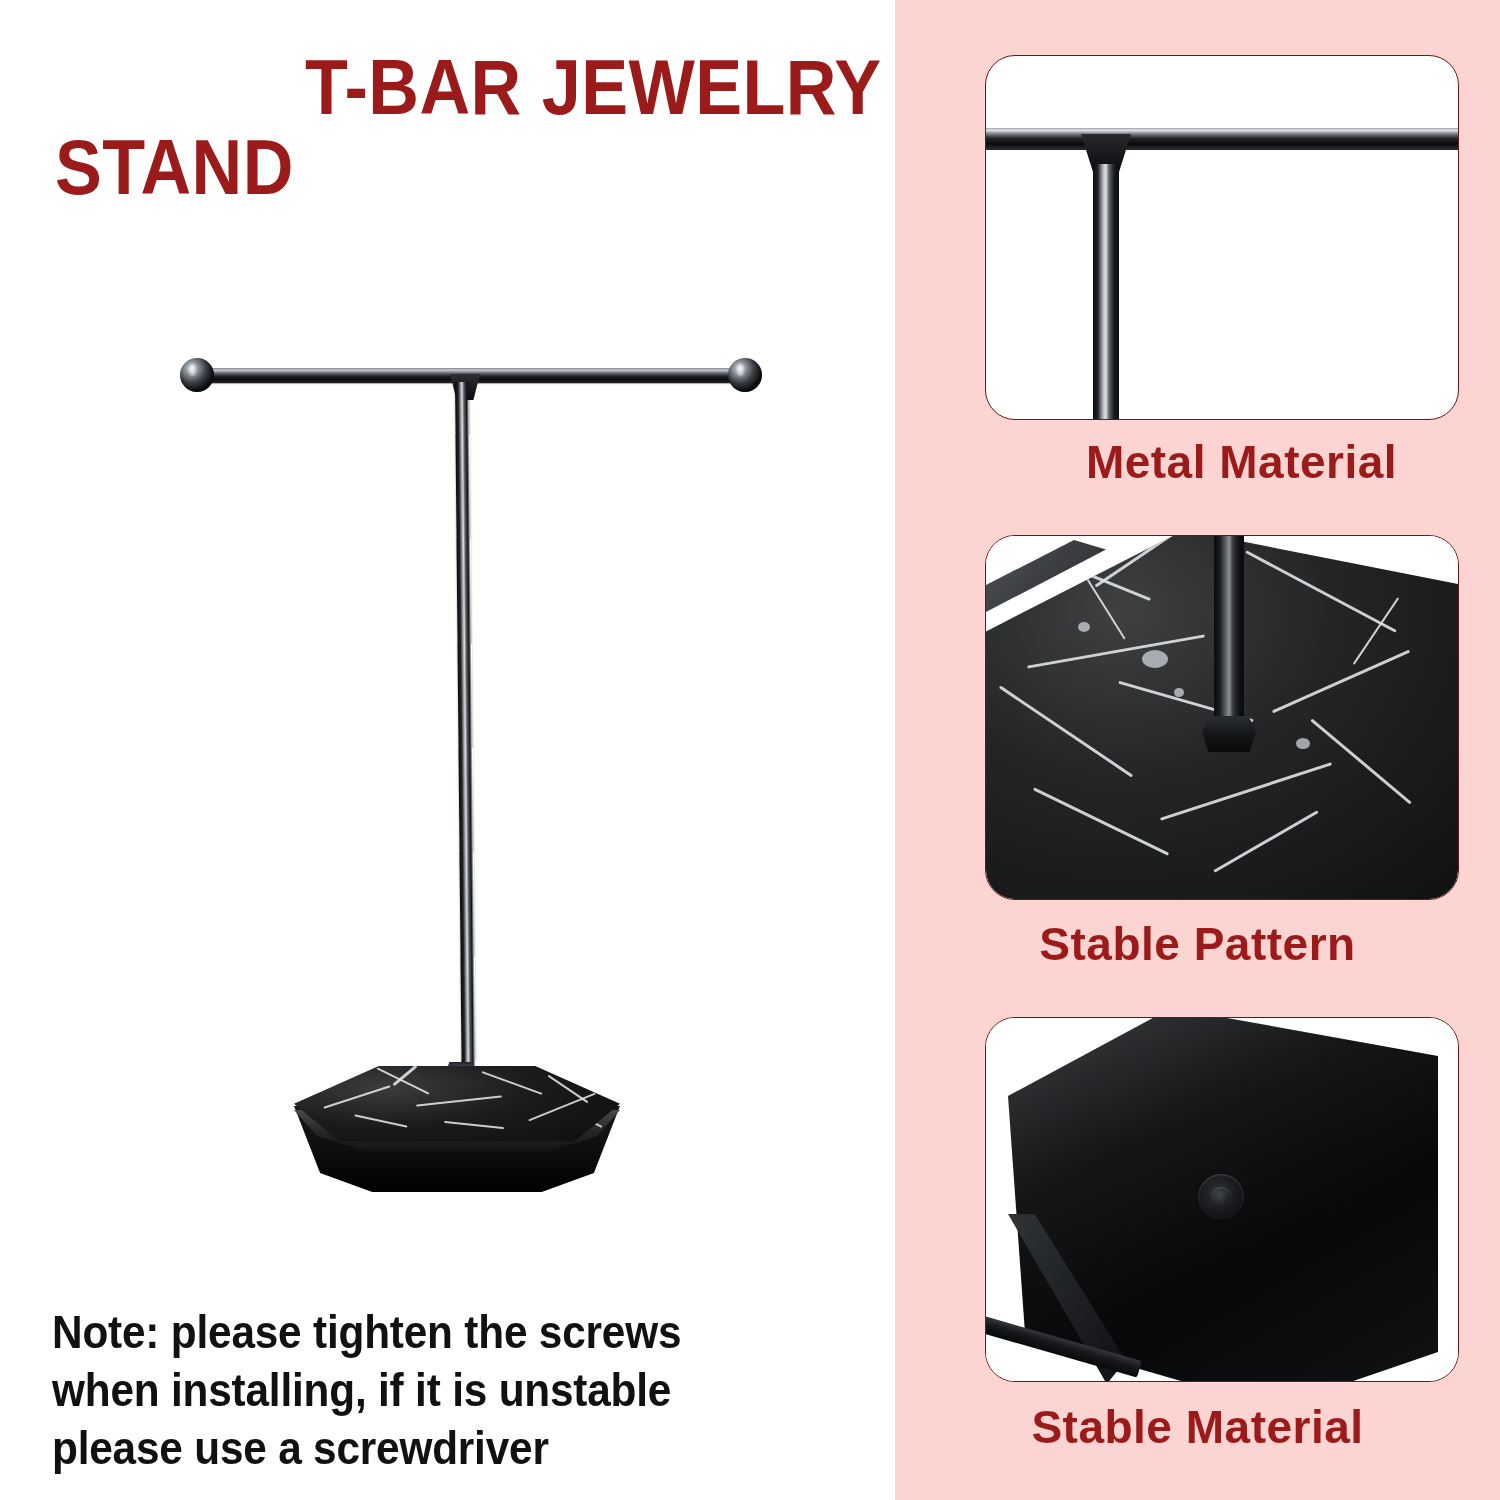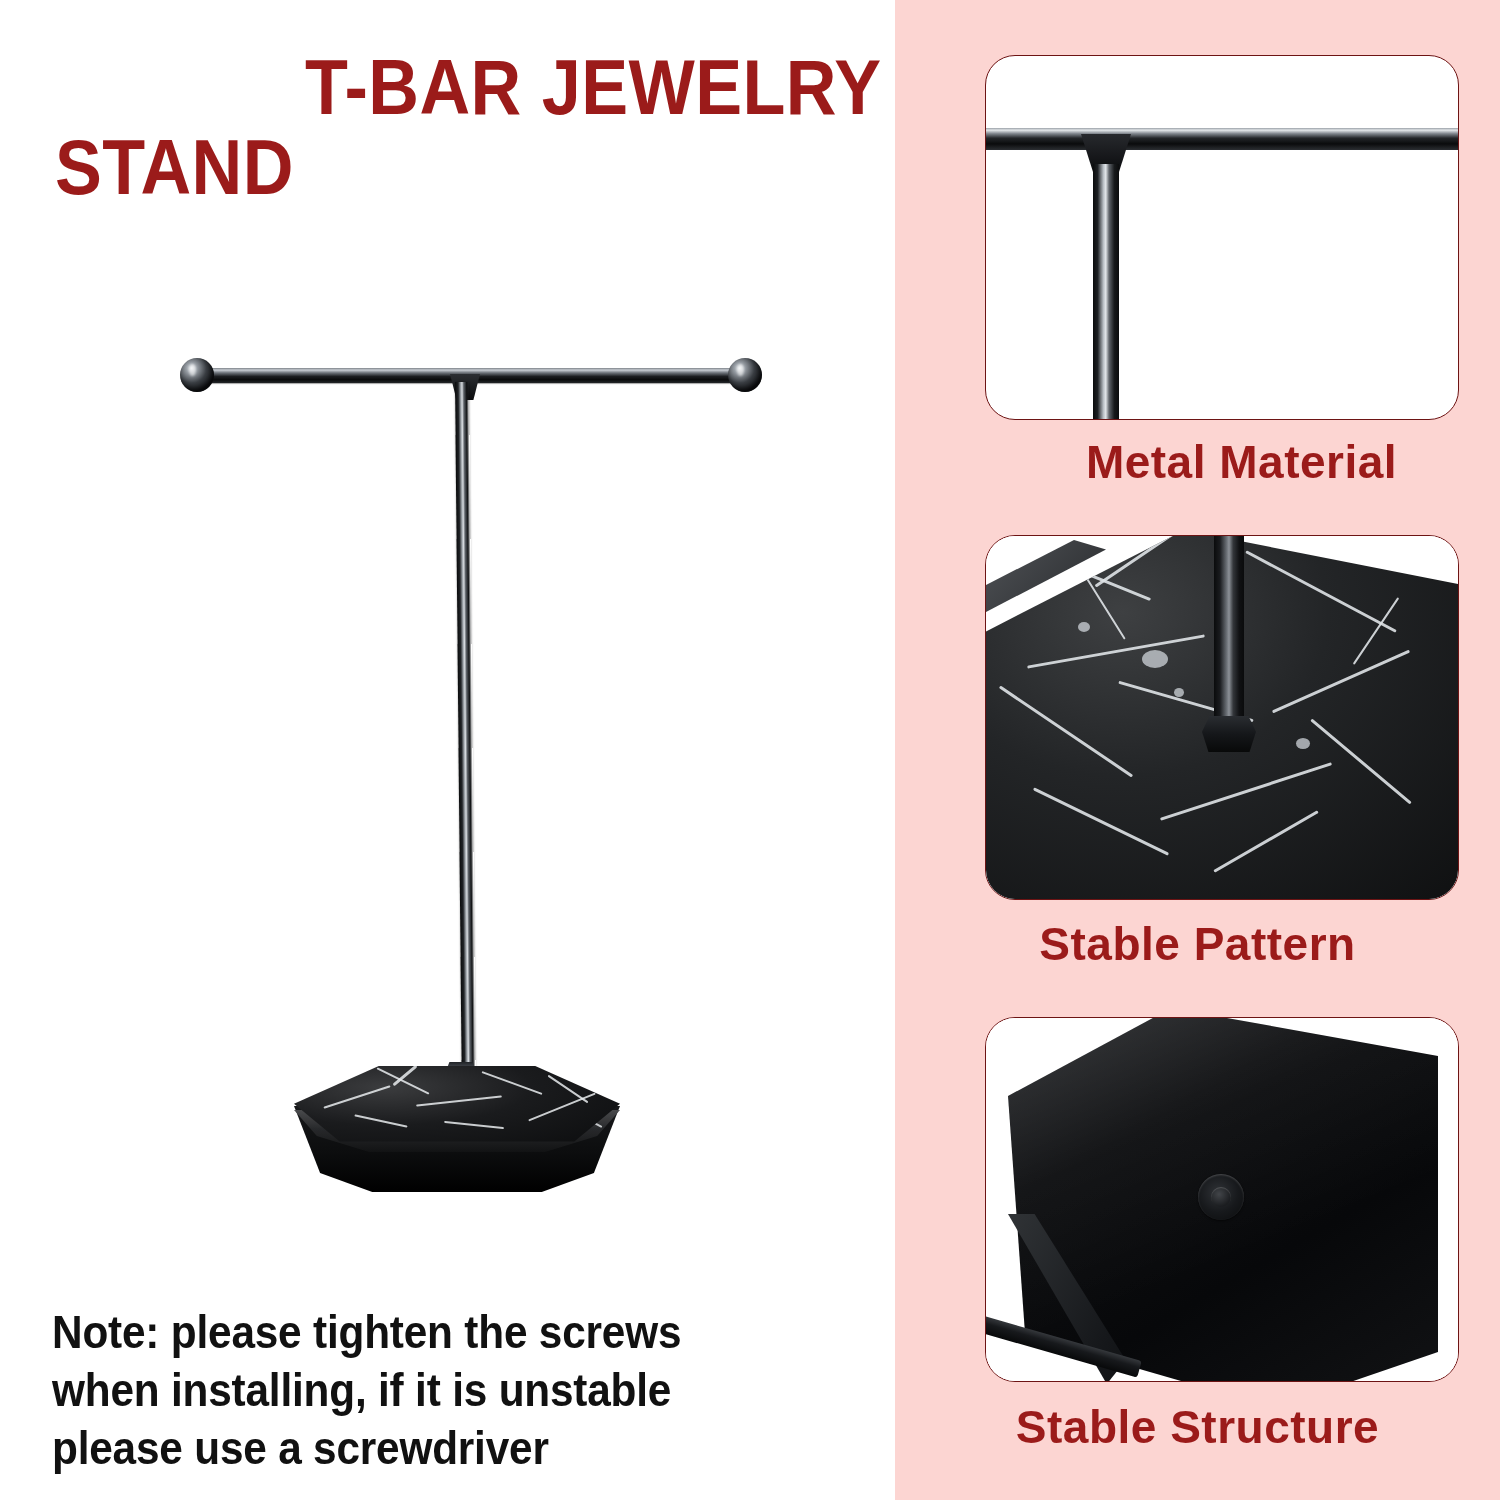--- a/index.html
+++ b/index.html
@@ -424,16 +424,16 @@
     <div class="feature-label" id="label-marble">Stable Pattern</div>
 
     <div class="feature-card" id="card-stable">
       <div id="sb-white"></div>
       <div id="sb-plate"></div>
       <div id="sb-gloss"></div>
       <div id="sb-rim"></div>
       <div id="sb-rod"></div>
       <div id="sb-screw"></div>
     </div>
-    <div class="feature-label" id="label-stable">Stable Structure</div>
+    <div class="feature-label" id="label-stable">Stable Material</div>
 
   </div>
 </div>
 
 </body></html>

